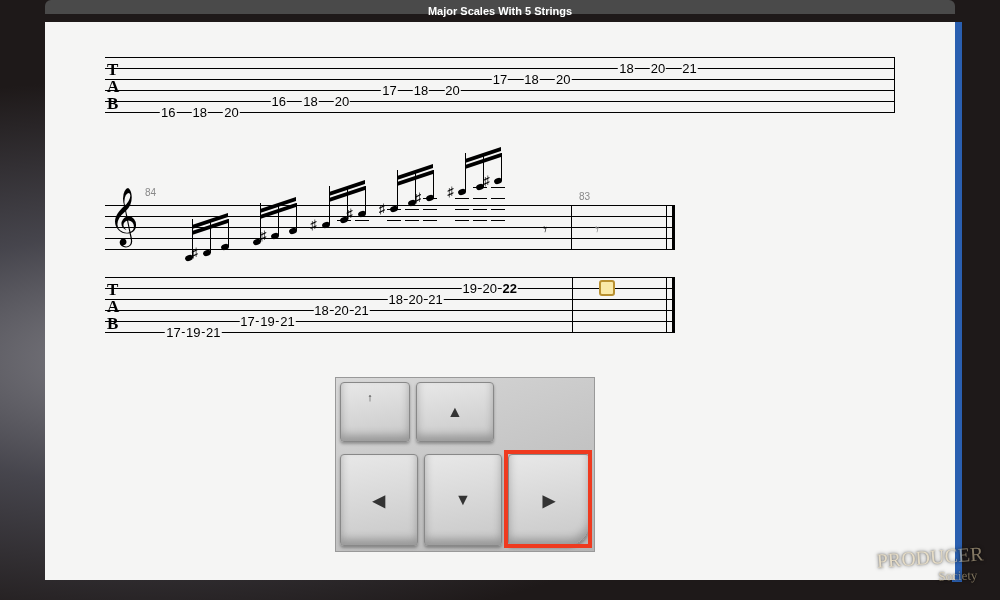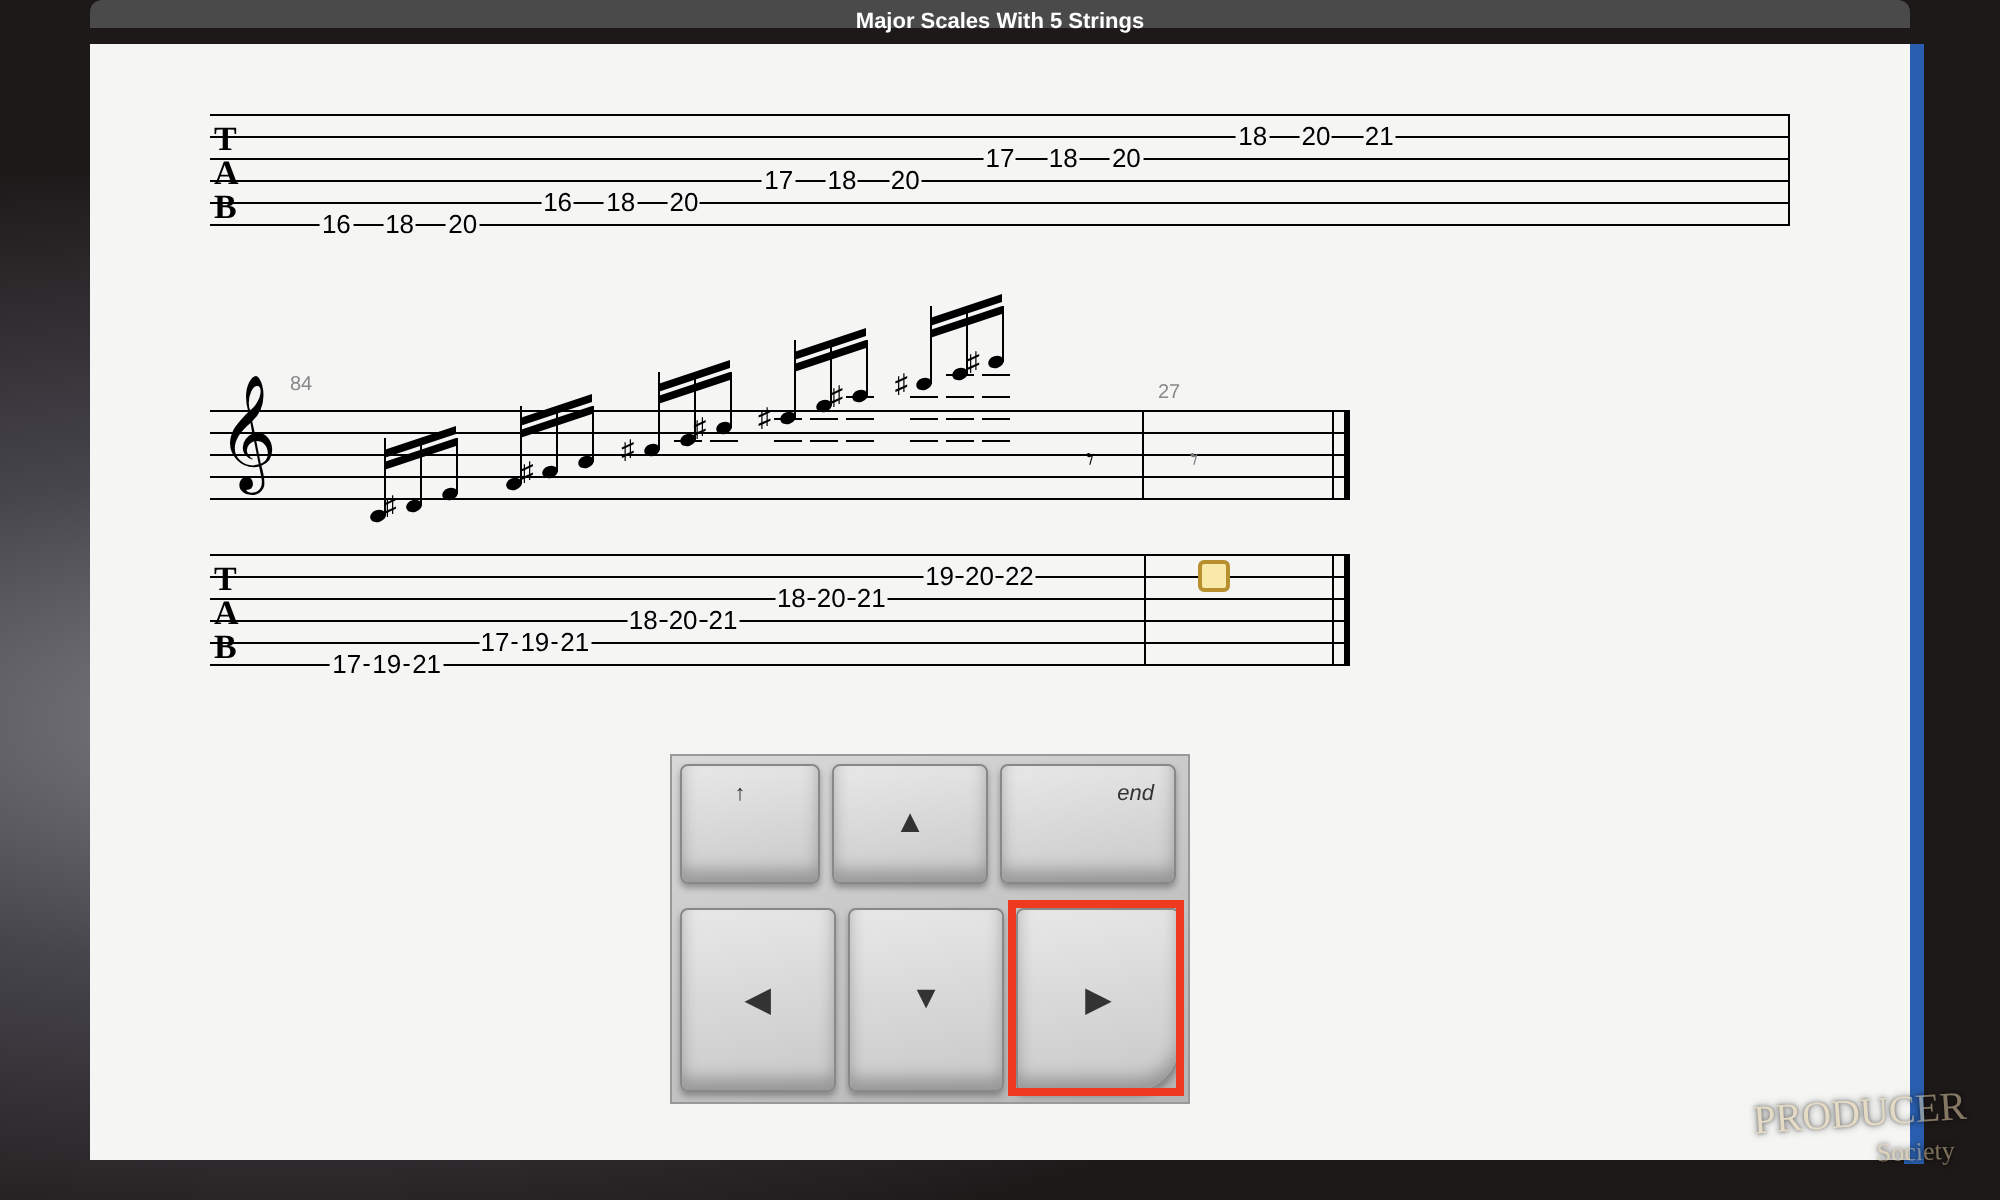--- a/index.html
+++ b/index.html
@@ -118,21 +118,21 @@
       </div>
     <div class="tab-label">
       <span>T</span>
       <span>A</span>
       <span>B</span>
     </div>
   </div>
 
   <div class="notation">
     <span class="meas-no" style="left:40px;top:0">84</span>
-    <span class="meas-no" style="left:474px;top:4px">27</span>
+    <span class="meas-no" style="left:474px;top:4px">83</span>
     <div class="staff" id="staff">
       <div class="sl"></div>
         <div class="sl"></div>
         <div class="sl"></div>
         <div class="sl"></div>
         <div class="sl"></div>
     </div>
     <span class="clef">𝄞</span>
     <div class="bar-v" style="left:466px"></div>
     <div class="bar-end-thick"></div>
@@ -227,34 +227,33 @@
         <span class="fret" style="left: 162.45px; top: 44px;">19</span>
         <span class="fret" style="left: 182.4px; top: 44px;">21</span>
         <span class="fret" style="left: 216.6px; top: 33px;">18</span>
         <span class="fret" style="left: 236.55px; top: 33px;">20</span>
         <span class="fret" style="left: 256.5px; top: 33px;">21</span>
         <span class="fret" style="left: 290.7px; top: 22px;">18</span>
         <span class="fret" style="left: 310.65px; top: 22px;">20</span>
         <span class="fret" style="left: 330.6px; top: 22px;">21</span>
         <span class="fret" style="left: 364.8px; top: 11px;">19</span>
         <span class="fret" style="left: 384.75px; top: 11px;">20</span>
-        <span class="fret" style="left: 404.7px; top: 11px;">22</span>
+        <span class="fret" style="left: 404.7px; top: 11px; font-weight: bold;">22</span>
         <div class="cursor-box" style="left: 501.6px; top: 11px;"></div>
       </div>
     <div class="tab-label">
       <span>T</span>
       <span>A</span>
       <span>B</span>
     </div>
   </div>
 
   <div class="kbd">
     <div class="key small" style="left:4px; top:4px; width:70px; height:60px; font-style:normal; justify-content:center;">↑</div>
     <div class="key arrow" style="left:80px; top:4px; width:78px; height:60px">▲</div>
-    <div class="key small" style="left:164px; top:4px; width:88px; height:60px">end</div>
     <div class="key arrow" style="left:4px; top:76px; width:78px; height:92px">◀</div>
     <div class="key arrow" style="left:88px; top:76px; width:78px; height:92px">▼</div>
     <div class="key arrow" style="left:172px; top:76px; width:82px; height:92px; border-bottom-right-radius:22px">▶</div>
     <div class="hl-red" style="left:168px; top:72px; width:88px; height:98px"></div>
   </div>
 
 </div>
 
 <div class="logo">
   <span>PRODUCER</span>

